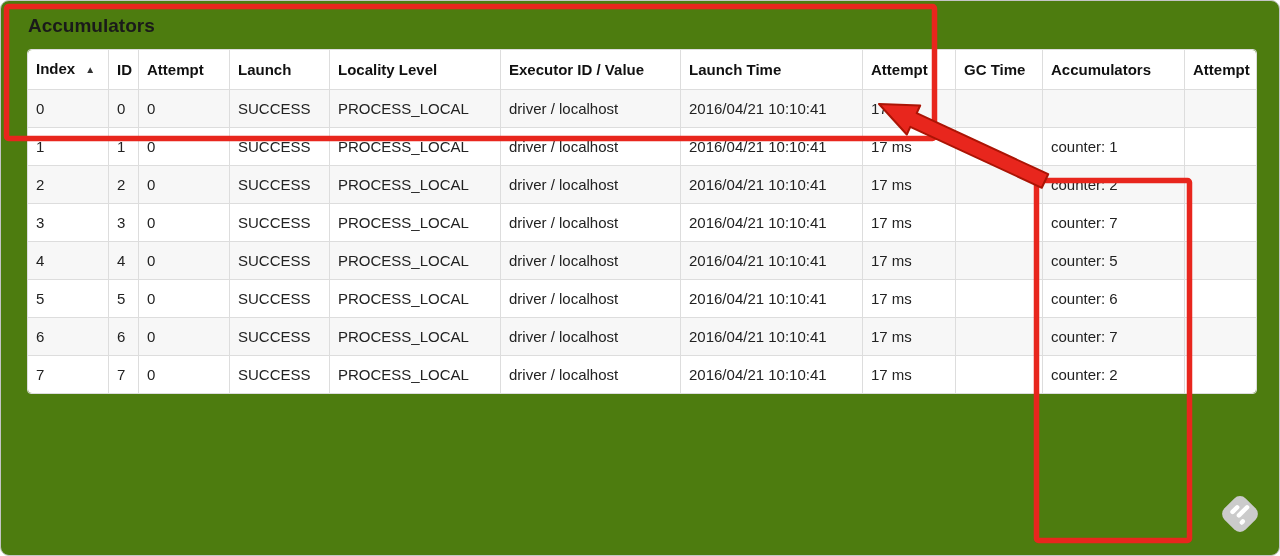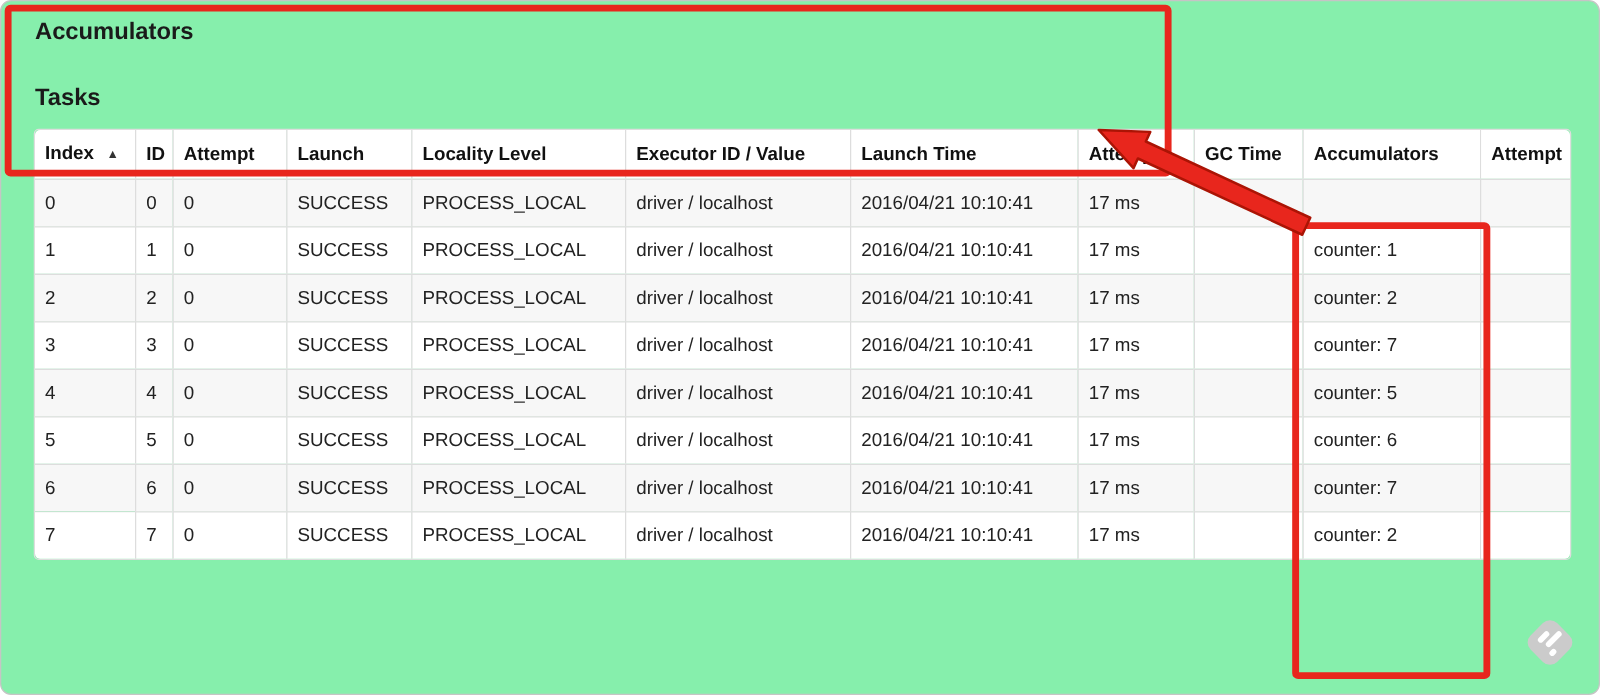--- a/index.html
+++ b/index.html
@@ -8,21 +8,21 @@
     width: 1280px; height: 556px;
     background: #ffffff;
     font-family: "Liberation Sans", sans-serif;
     overflow: hidden;
   }
   .frame {
     position: relative;
     width: 1280px; height: 556px;
     border: 1px solid #c5c5c5;
     border-radius: 9px;
-    background: #86efac;
+    background: #4d7c0f;
     overflow: hidden;
   }
   .content { padding: 11px 0 0 26px; }
 
   h1.section-heading {
     font-size: 19px;
     font-weight: bold;
     color: #1a1a1a;
     margin: 0;
     padding: 0;
@@ -84,21 +84,20 @@
 </style>
 </head>
 <body>
 
 <div class="frame">
   <div class="content">
 
     <h1 class="section-heading" id="acc-heading">Accumulators</h1>
 
 
-    <h1 class="section-heading" id="tasks-heading">Tasks</h1>
 
     <table class="ui-table" id="tasks-table">
       <colgroup>
         <col style="width:80px">
           <col style="width:30px">
           <col style="width:91px">
         <col style="width:100px">
           <col style="width:171px">
           <col style="width:180px">
         <col style="width:182px">

